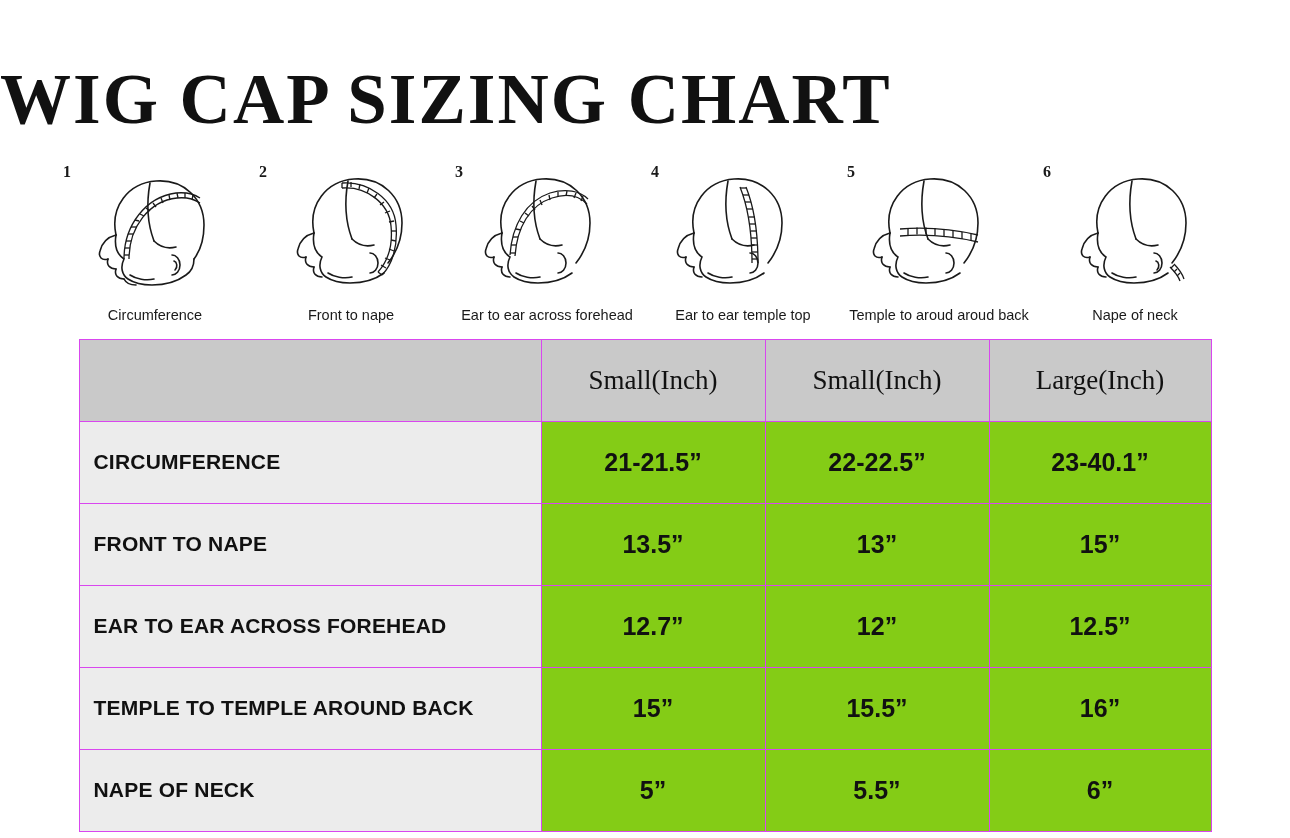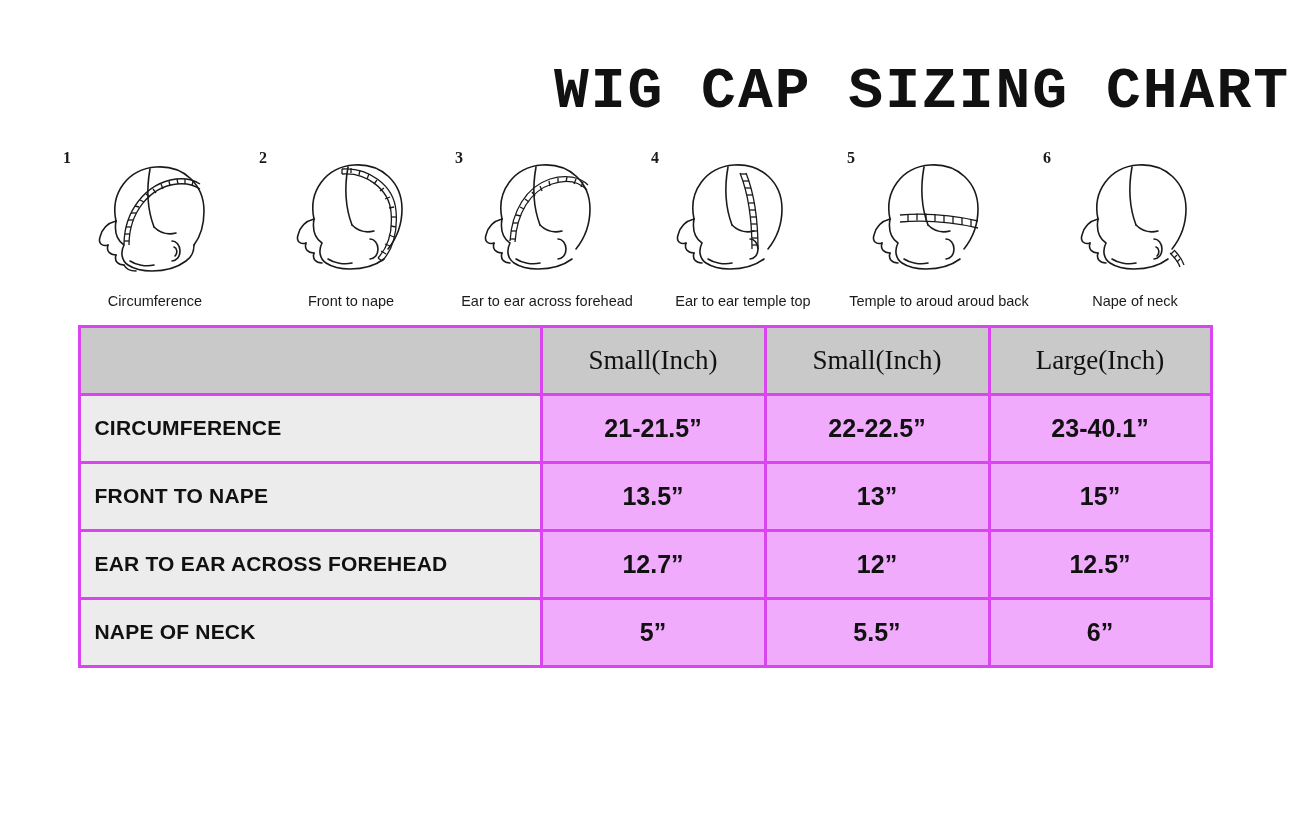--- a/index.html
+++ b/index.html
@@ -16,23 +16,23 @@
   }
   .page {
     width: 1290px;
     height: 838px;
     box-sizing: border-box;
     padding: 0;
     position: relative;
     background: #ffffff;
   }
   .title {
-    text-align: right;
-    font-family: Liberation Mono, monospace;
-    font-size: 58px;
+    text-align: left;
+    font-family: Liberation Serif, serif;
+    font-size: 71px;
     font-weight: 700;
     letter-spacing: 2px;
     color: #111111;
     margin: 62px 0 0 0;
     line-height: 1.05;
   }
   .figures {
     display: flex;
     justify-content: center;
     align-items: flex-end;
@@ -67,22 +67,22 @@
     white-space: nowrap;
     font-family: "Liberation Sans", sans-serif;
   }
   table.sizing {
     border-collapse: collapse;
     margin: 16px auto 0 auto;
     width: 1132px;
     table-layout: fixed;
   }
   table.sizing th, table.sizing td {
-    border: 3px solid #d946ef;
-    padding: 4px;
+    border: 1px solid #d946ef;
+    padding: 12px;
     height: 57px;
     vertical-align: middle;
   }
   table.sizing thead th {
     background: #c9c9c9;
     font-family: "Liberation Serif", serif;
     font-weight: 400;
     font-size: 27px;
     color: #111111;
     text-align: center;
@@ -93,21 +93,21 @@
   table.sizing tbody td.rowhead {
     background: #ececec;
     font-weight: 700;
     font-size: 21px;
     color: #111111;
     text-align: left;
     padding-left: 14px;
     letter-spacing: 0.2px;
   }
   table.sizing tbody td.val {
-    background: #f0abfc;
+    background: #84cc16;
     font-weight: 700;
     font-size: 25px;
     color: #111111;
     text-align: center;
   }
   col.c0 { width: 462px; }
   col.c1 { width: 224px; }
   col.c2 { width: 224px; }
   col.c3 { width: 222px; }
 </style>
@@ -348,20 +348,26 @@
         <td class="val">13”</td>
         <td class="val">15”</td>
       </tr>
       <tr>
         <td class="rowhead">EAR TO EAR ACROSS FOREHEAD</td>
         <td class="val">12.7”</td>
         <td class="val">12”</td>
         <td class="val">12.5”</td>
       </tr>
       <tr>
+        <td class="rowhead">TEMPLE TO TEMPLE AROUND BACK</td>
+        <td class="val">15”</td>
+        <td class="val">15.5”</td>
+        <td class="val">16”</td>
+      </tr>
+      <tr>
         <td class="rowhead">NAPE OF NECK</td>
         <td class="val">5”</td>
         <td class="val">5.5”</td>
         <td class="val">6”</td>
       </tr>
     </tbody>
   </table>
 
 </div>
 

